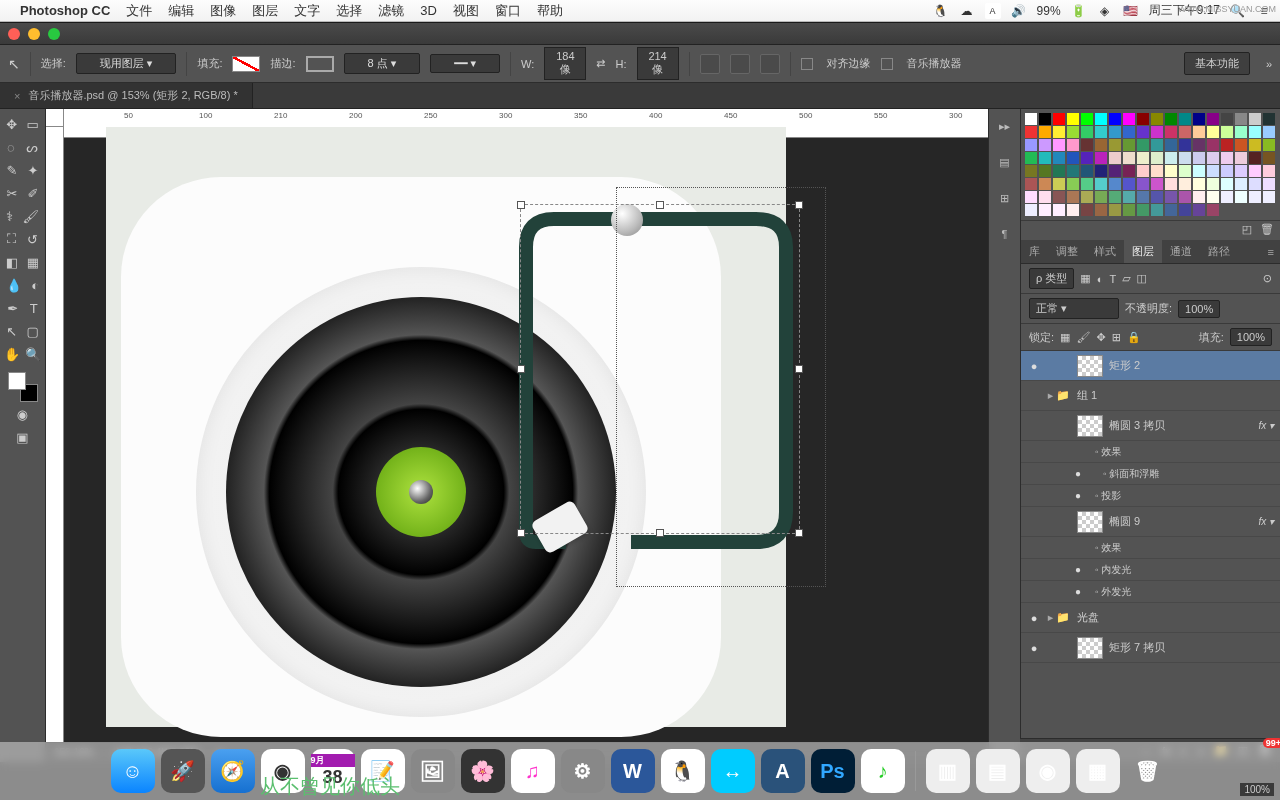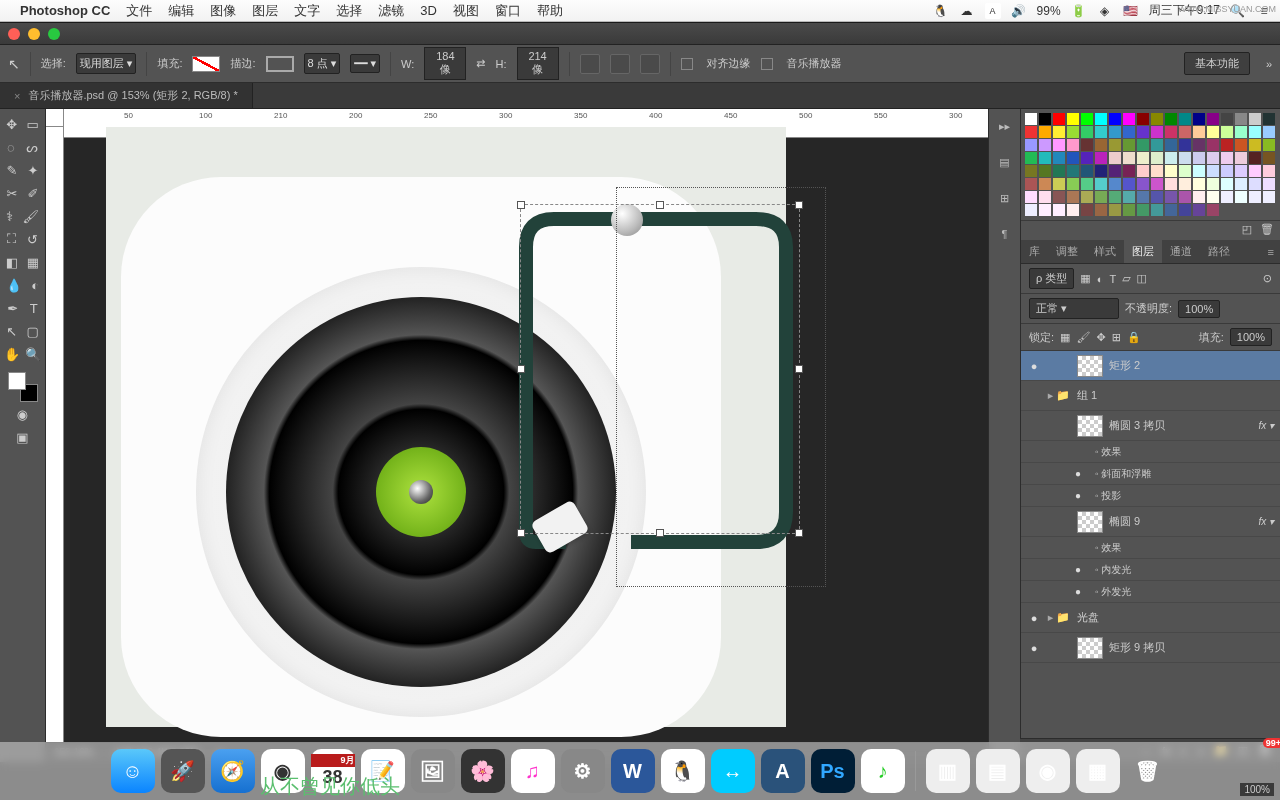--- a/index.html
+++ b/index.html
@@ -16,21 +16,21 @@
 
 .window{position:absolute;top:22px;left:0;right:0;height:740px;background:#323232;border-top:1px solid #1a1a1a;display:flex;flex-direction:column}
 .titlebar{height:22px;background:linear-gradient(#4a4a4a,#3a3a3a);display:flex;align-items:center;padding:0 8px;border-bottom:1px solid #222}
 .traffic{display:flex;gap:8px;margin-right:12px}
 .traffic span{width:12px;height:12px;border-radius:50%}
 .traffic .r{background:#ff5f57}.traffic .y{background:#ffbd2e}.traffic .g{background:#28c940}
 .win-title{flex:1;text-align:center;color:#cfcfcf;font-size:12px}
 
 
 .optbar{height:38px;background:#535353;border-bottom:1px solid #2c2c2c;display:flex;align-items:center;padding:0 8px;font-size:11px;color:#ccc;gap:10px}
-.optbar .sel{background:#3a3a3a;border:1px solid #222;padding:2px 3px;color:#ddd;font-size:11px;border-radius:2px}
+.optbar .sel{background:#3a3a3a;border:1px solid #222;padding:2px 23px;color:#ddd;font-size:11px;border-radius:2px}
 .optbar .swatch{width:28px;height:16px;background:#fff;border:1px solid #888;position:relative}
 .optbar .swatch.diag:after{content:"";position:absolute;inset:0;background:linear-gradient(to top right,transparent 45%,red 45%,red 55%,transparent 55%)}
 .optbar .rect{width:28px;height:16px;border:2px solid #aaa}
 .optbar .sep{width:1px;height:24px;background:#444}
 .optbar .ico{width:20px;height:20px;border:1px solid #666;border-radius:2px;background:#4a4a4a}
 .optbar .num{background:#3a3a3a;border:1px solid #222;padding:2px 6px;width:42px;text-align:center}
 .optbar .cb{width:12px;height:12px;border:1px solid #888;display:inline-block;margin-right:4px}
 .btn-basic{margin-left:auto;background:#3f3f3f;border:1px solid #222;padding:3px 10px;color:#ccc;border-radius:2px}
 
 
@@ -479,21 +479,21 @@
             <span class="thumb"></span>
             <span class="name">椭圆 3 拷贝</span>
             <span class="fx">fx ▾</span>
           </div>
           <div class="layer sub">
             <span class="eye"></span>
             <span style="margin-left:4px">◦ 效果</span>
           </div>
           <div class="layer sub">
             <span class="eye">●</span>
-            <span style="margin-left:4px">◦ 斜面和浮雕</span>
+            <span style="margin-left:12px">◦ 斜面和浮雕</span>
           </div>
           <div class="layer sub">
             <span class="eye">●</span>
             <span style="margin-left:4px">◦ 投影</span>
           </div>
           <div class="layer">
             <span class="eye">&nbsp;</span>
             <span class="fold"></span>
             <span class="thumb"></span>
             <span class="name">椭圆 9</span>
@@ -513,21 +513,21 @@
           </div>
           <div class="layer">
             <span class="eye">●</span>
             <span class="fold">▸ 📁</span>
             <span class="name">光盘</span>
           </div>
           <div class="layer">
             <span class="eye">●</span>
             <span class="fold"></span>
             <span class="thumb"></span>
-            <span class="name">矩形 9 拷贝</span>
+            <span class="name">矩形 7 拷贝</span>
           </div>
         </div>
       <div style="position:absolute;bottom:0;right:0;width:260px;height:24px;background:#414141;border-top:1px solid #2c2c2c;display:flex;align-items:center;justify-content:flex-end;gap:10px;padding:0 8px;font-size:11px">
         <span>⇔</span>
         <span>fx</span>
         <span>◐</span>
         <span>◑</span>
         <span>📁</span>
         <span>◰</span>
         <span>🗑</span>
@@ -541,21 +541,21 @@
     <span>▸</span>
   </div>
 </div>
 
 <div class="dock">
   <div class="app" style="background:linear-gradient(#5ac8fa,#0a84ff)">☺</div>
   <div class="app" style="background:#555">🚀</div>
   <div class="app" style="background:linear-gradient(#4aa0f0,#1670d0)">🧭</div>
   <div class="app" style="background:#fff;color:#333">◉</div>
   <div class="app" style="background:#fff;color:#e33;flex-direction:column;font-size:9px">
-      <div style="background:#b91c1c;color:#fff;width:100%;text-align:right">9月</div>
+      <div style="background:#a21caf;color:#fff;width:100%;text-align:left">9月</div>
       <div style="font-size:18px;color:#333">38</div>
     </div>
   <div class="app" style="background:#fff">📝</div>
   <div class="app" style="background:#888">🖼</div>
   <div class="app" style="background:#333">🌸</div>
   <div class="app" style="background:#fff;color:#f3c">♫</div>
   <div class="app" style="background:#888">⚙</div>
   <div class="app" style="background:#2b579a">W</div>
   <div class="app" style="background:#fff">🐧<span style="position:absolute;top:-4px;right:-4px;background:#e33;border-radius:8px;font-size:9px;padding:0 3px">99+</span></div>
   <div class="app" style="background:#0cf">↔</div>

